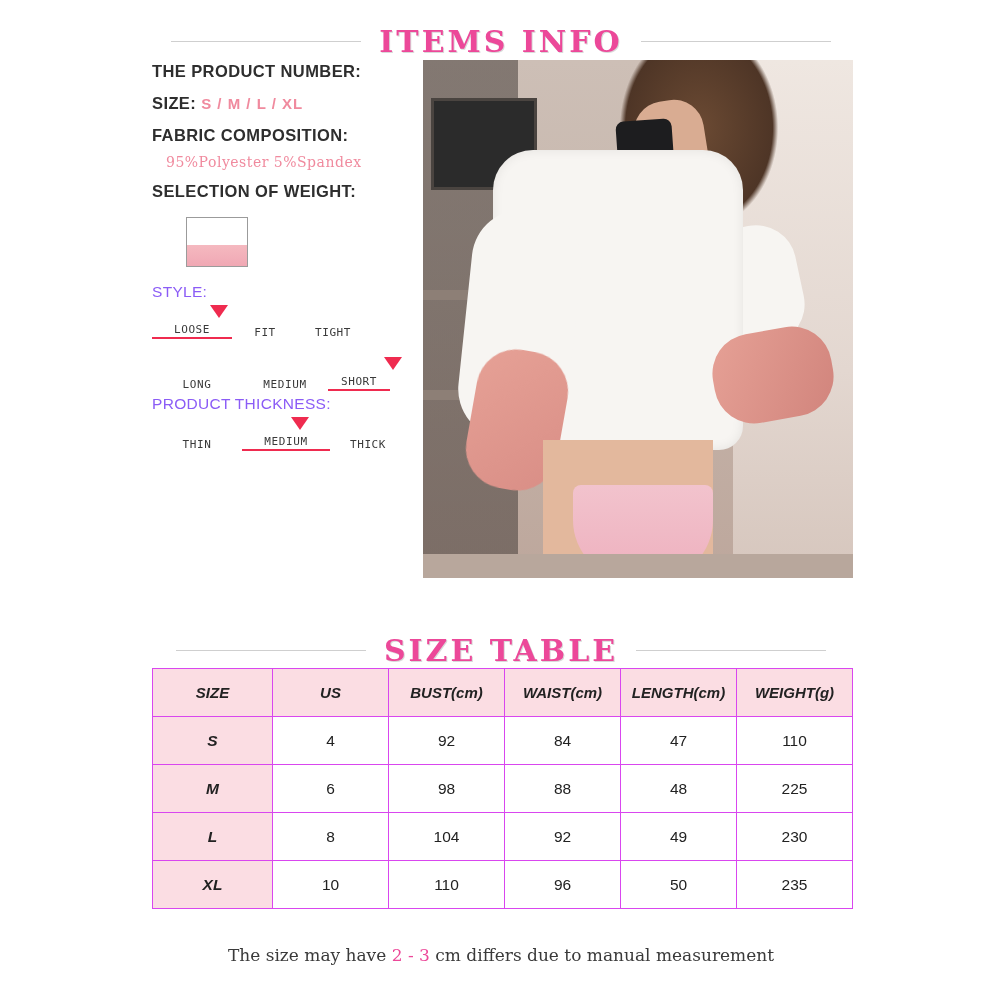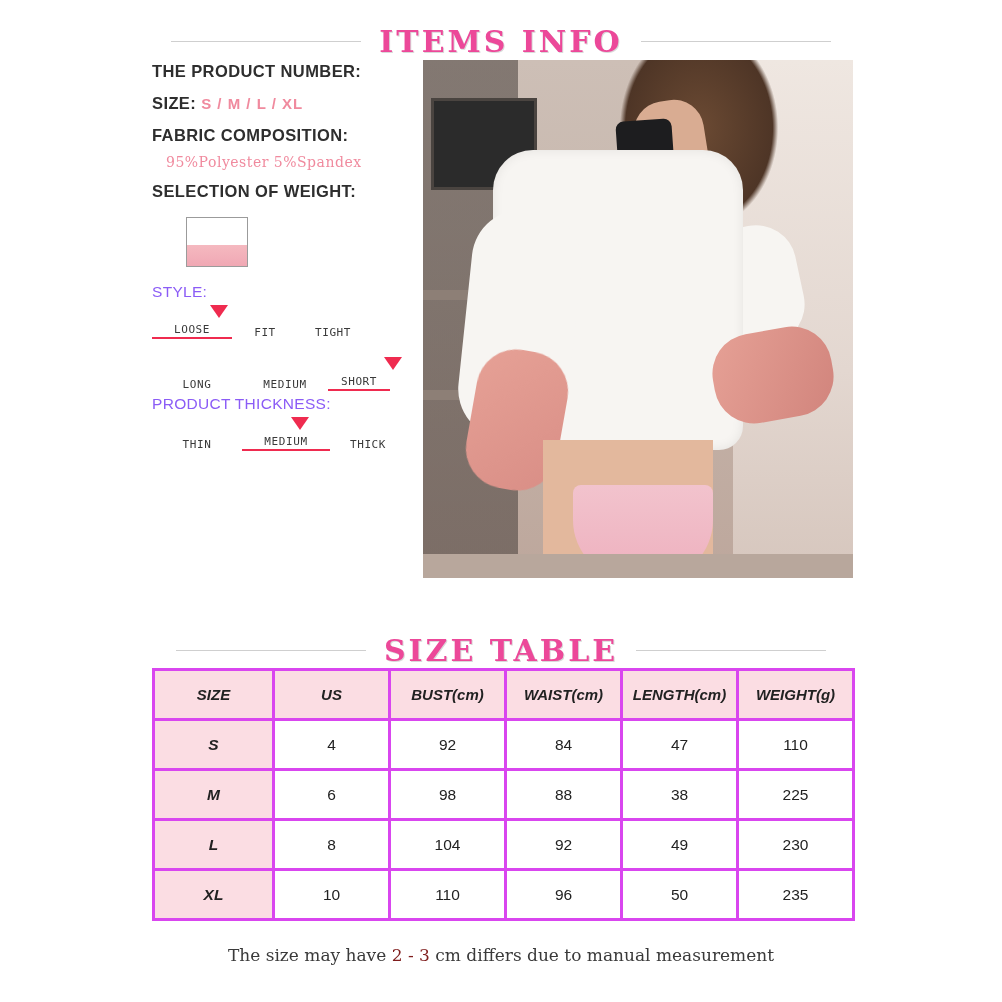--- a/index.html
+++ b/index.html
@@ -216,21 +216,21 @@
   
   #size-table {
     position: absolute;
     left: 152px;
     top: 668px;
     width: 700px;
     border-collapse: collapse;
     table-layout: fixed;
   }
   #size-table th, #size-table td {
-    border: 3px solid #d946ef;
+    border: 1px solid #d946ef;
     height: 45px;
     text-align: center;
     font-family: "Liberation Sans", sans-serif;
     font-size: 15.5px;
     color: #222;
   }
   #size-table thead th {
     background: #fbdde3;
     font-style: italic;
     font-weight: bold;
@@ -253,21 +253,21 @@
     position: absolute;
     left: 0;
     top: 945px;
     width: 1002px;
     text-align: center;
     font-family: "DejaVu Serif", serif;
     font-size: 17px;
     color: #3a3a3a;
   }
   #size-note .accent {
-    color: #7f1d1d;
+    color: #ec4899;
   }
 </style>
 </head>
 <body>
 
 <div id="items-info-header" class="section-header">
   <div class="rule"></div>
   <div class="section-title">ITEMS  INFO</div>
   <div class="rule"></div>
 </div>
@@ -377,21 +377,21 @@
       <td>92</td>
       <td>84</td>
       <td>47</td>
       <td>110</td>
     </tr>
     <tr>
       <td class="size-cell">M</td>
       <td>6</td>
       <td>98</td>
       <td>88</td>
-      <td>38</td>
+      <td>48</td>
       <td>225</td>
     </tr>
     <tr>
       <td class="size-cell">L</td>
       <td>8</td>
       <td>104</td>
       <td>92</td>
       <td>49</td>
       <td>230</td>
     </tr>

